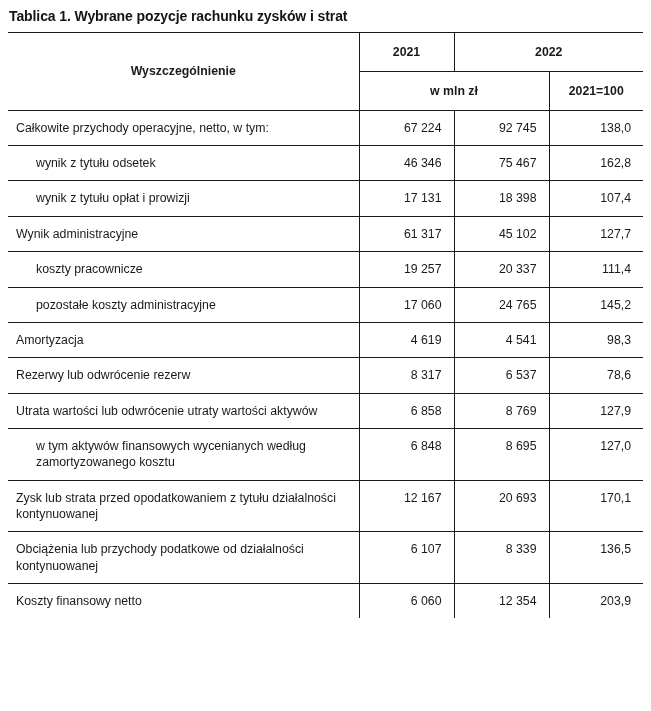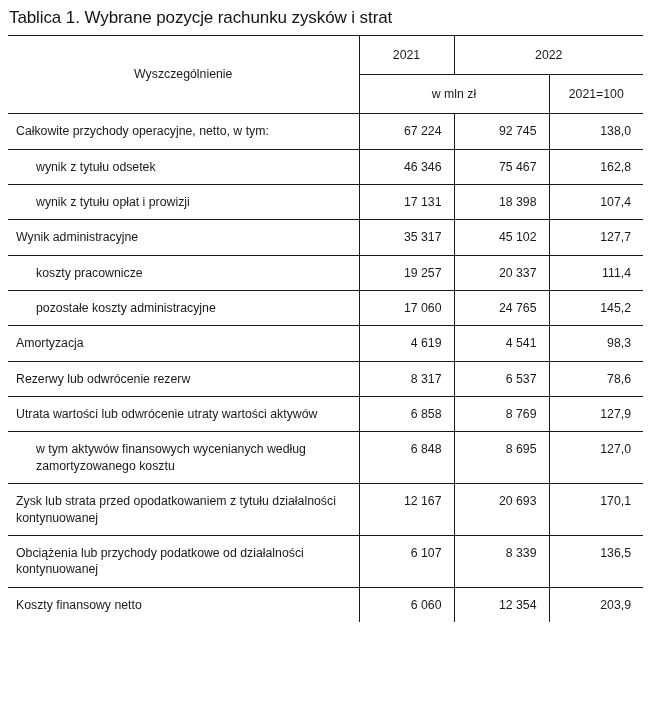--- a/index.html
+++ b/index.html
@@ -16,22 +16,22 @@
   }
 
   .page {
     position: relative;
     width: 651px;
     height: 711px;
     box-sizing: border-box;
   }
 
   .table-title {
-    font-size: 17px;
-    font-weight: normal;
+    font-size: 14px;
+    font-weight: bold;
     color: #141414;
     letter-spacing: -0.1px;
     padding: 8px 0 7px 9px;
     line-height: 1.2;
   }
 
   table.stat-table {
     width: 635px;
     margin-left: 8px;
     border-collapse: collapse;
@@ -43,21 +43,21 @@
   
   col.c-label { width: 351px; }
   col.c-y2021 { width: 95px; }
   col.c-y2022 { width: 95px; }
   col.c-index { width: 94px; }
 
   
   thead td, thead th {
     border: 0;
     padding: 0;
-    font-weight: normal;
+    font-weight: bold;
   }
 
   .hdr-spec {
     text-align: center;
     vertical-align: middle;
     border-top: 1.6px solid #1a1a1a;
     border-bottom: 1.8px solid #1a1a1a;
     padding: 21px 6px;
     line-height: 1.25;
   }
@@ -144,21 +144,21 @@
           <td class="cell-num">162,8</td>
         </tr>
         <tr class="indent">
           <td class="cell-label">wynik z tytułu opłat i prowizji</td>
           <td class="cell-num">17 131</td>
           <td class="cell-num">18 398</td>
           <td class="cell-num">107,4</td>
         </tr>
         <tr>
           <td class="cell-label">Wynik administracyjne</td>
-          <td class="cell-num">35 317</td>
+          <td class="cell-num">61 317</td>
           <td class="cell-num">45 102</td>
           <td class="cell-num">127,7</td>
         </tr>
         <tr class="indent">
           <td class="cell-label">koszty pracownicze</td>
           <td class="cell-num">19 257</td>
           <td class="cell-num">20 337</td>
           <td class="cell-num">111,4</td>
         </tr>
         <tr class="indent">

